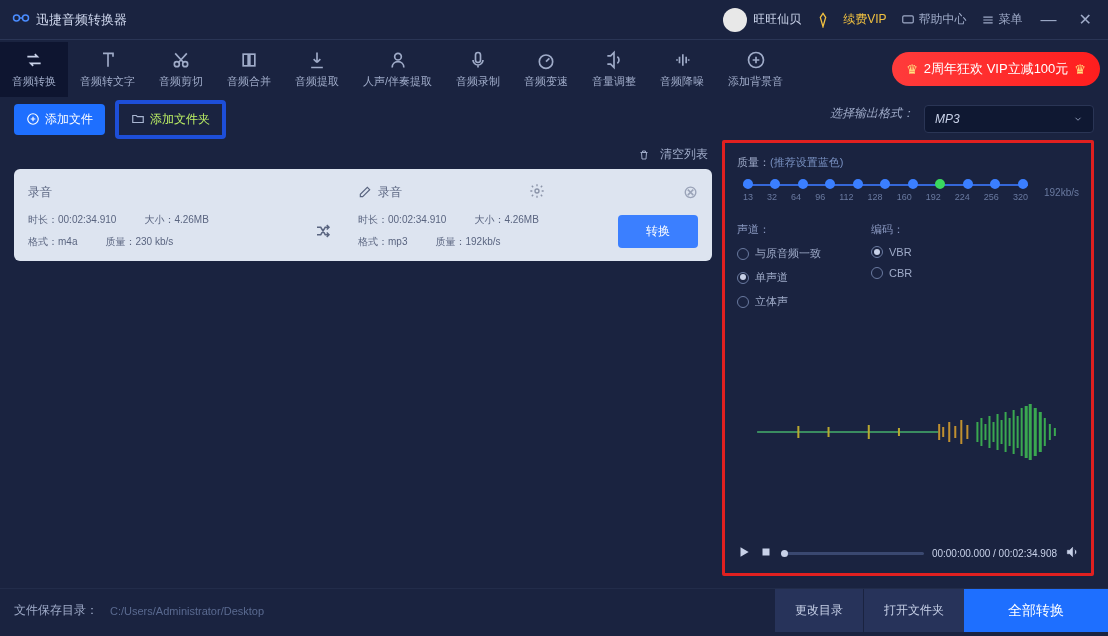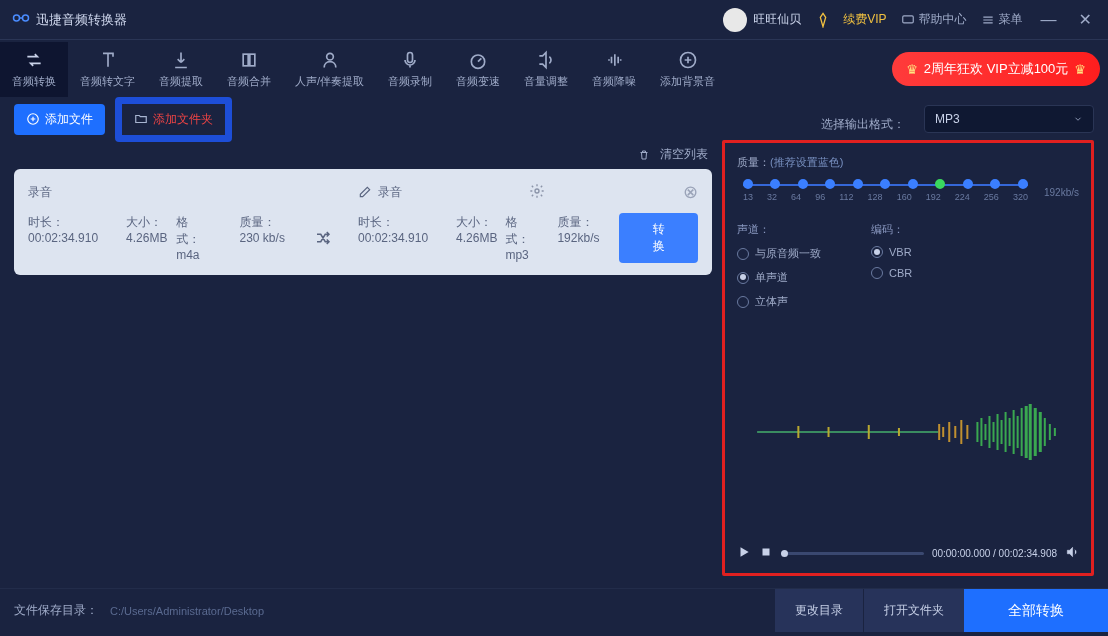--- a/index.html
+++ b/index.html
@@ -17,36 +17,36 @@
 .toolbar { height: 58px; background: #1a2340; display: flex; align-items: center; padding: 0 8px 0 0; gap: 0; }
 .tool-item { display: flex; flex-direction: column; align-items: center; justify-content: center; padding: 8px 12px; gap: 4px; cursor: pointer; color: #9fabc8; min-width: 68px; }
 .tool-item.active { background: #0e1530; }
 .tool-item svg { width: 20px; height: 20px; }
 .tool-label { font-size: 11px; white-space: nowrap; }
 .promo-btn { margin-left: auto; background: linear-gradient(90deg, #ff3b3b, #ff1e1e); color: #fff; padding: 8px 14px; border-radius: 18px; font-size: 13px; font-weight: 500; display: flex; align-items: center; gap: 6px; cursor: pointer; }
 .promo-btn .crown { color: #ffe680; }
 .actionbar { height: 42px; display: flex; align-items: center; padding: 0 14px; gap: 10px; }
 .btn { border: none; border-radius: 4px; padding: 7px 12px; font-size: 12px; cursor: pointer; display: flex; align-items: center; gap: 5px; }
 .btn-add { background: #1e6fff; color: #fff; }
-.btn-addfolder { background: transparent; border: 7px solid #1d4ed8; color: #ef4444; }
-.out-fmt { margin-left: auto; display: flex; align-items: flex-end; gap: 19px; }
+.btn-addfolder { background: transparent; border: 4px solid #1d4ed8; color: #bef264; }
+.out-fmt { margin-left: auto; display: flex; align-items: flex-start; gap: 10px; font-style: italic; }
 .out-fmt-label { color: #9fabc8; }
 .fmt-select { width: 170px; background: #0f1832; border: 1px solid #2a3555; border-radius: 4px; padding: 6px 10px; display: flex; justify-content: space-between; align-items: center; color: #c8d1e8; cursor: pointer; }
 .main { display: flex; height: 448px; padding: 0 14px 12px 14px; gap: 10px; }
 .left { flex: 1; display: flex; flex-direction: column; }
 .clear-row { display: flex; justify-content: flex-end; padding: 6px 4px; }
 .clear-btn { color: #9fabc8; display: flex; align-items: center; gap: 10px; cursor: pointer; background: none; border: none; font-size: 12px; }
 .file-card { background: #dde4f0; border-radius: 6px; padding: 12px 14px; color: #3a4560; }
 .card-head { display: flex; align-items: center; padding-bottom: 10px; }
 .card-title-left { flex: 0 0 330px; color: #5a6580; }
 .card-title-right { display: flex; align-items: center; gap: 6px; color: #5a6580; }
 .card-close { margin-left: auto; color: #9aa3b8; font-size: 18px; cursor: pointer; }
 .gear-icon { margin-left: auto; margin-right: 10px; color: #8a93a8; cursor: pointer; }
 .card-body { display: flex; align-items: center; }
-.info-block { display: flex; gap: 8px; font-size: 12px; color: #5a6580; }
+.info-block { display: flex; flex-direction: column; gap: 8px; font-size: 10px; color: #5a6580; }
 .info-block .row { display: flex; gap: 28px; }
 .info-left { flex: 0 0 260px; }
 .shuffle { flex: 0 0 70px; display: flex; justify-content: center; color: #5a6580; }
 .info-right { flex: 1; }
 .convert-single { background: #3b7fff; color: #fff; border: none; border-radius: 4px; padding: 8px 28px; font-size: 12px; cursor: pointer; margin-left: 20px; }
 .right { width: 372px; border: 3px solid #e02020; border-radius: 2px; background: #1a2340; padding: 12px; display: flex; flex-direction: column; }
 .quality-head { display: flex; align-items: center; color: #9fabc8; font-size: 11px; margin-bottom: 8px; }
 .quality-head .rec { color: #7890c0; }
 .slider-row { display: flex; align-items: center; gap: 10px; }
 .slider-track { flex: 1; position: relative; height: 28px; }
@@ -125,30 +125,38 @@
     <span class="tool-label">音频转换</span>
   </div>
   <div class="tool-item">
     <svg viewBox="0 0 24 24">
         <path d="M6 4h12v4M12 4v16" stroke="#9fabc8" stroke-width="2" fill="none"></path>
       </svg>
     <span class="tool-label">音频转文字</span>
   </div>
   <div class="tool-item">
     <svg viewBox="0 0 24 24">
-        <path d="M12 3v12m0 0l-4-4m4 4l4-4M5 21h14" stroke="#9fabc8" stroke-width="2" fill="none"></path>
-      </svg>
-    <span class="tool-label">音频提取</span>
+        <circle cx="7" cy="17" r="3" stroke="#9fabc8" stroke-width="2" fill="none"></circle>
+        <circle cx="17" cy="17" r="3" stroke="#9fabc8" stroke-width="2" fill="none"></circle>
+        <path d="M9 15l10-11M15 15L5 4" stroke="#9fabc8" stroke-width="2"></path>
+      </svg>
+    <span class="tool-label">音频剪切</span>
   </div>
   <div class="tool-item">
     <svg viewBox="0 0 24 24">
         <rect x="5" y="5" width="6" height="14" stroke="#9fabc8" stroke-width="2" fill="none"></rect>
         <rect x="13" y="5" width="6" height="14" stroke="#9fabc8" stroke-width="2" fill="none"></rect>
       </svg>
     <span class="tool-label">音频合并</span>
+  </div>
+  <div class="tool-item">
+    <svg viewBox="0 0 24 24">
+        <path d="M12 3v12m0 0l-4-4m4 4l4-4M5 21h14" stroke="#9fabc8" stroke-width="2" fill="none"></path>
+      </svg>
+    <span class="tool-label">音频提取</span>
   </div>
   <div class="tool-item">
     <svg viewBox="0 0 24 24">
         <circle cx="12" cy="8" r="4" stroke="#9fabc8" stroke-width="2" fill="none"></circle>
         <path d="M5 21c0-4 3-7 7-7s7 3 7 7" stroke="#9fabc8" stroke-width="2" fill="none"></path>
       </svg>
     <span class="tool-label">人声/伴奏提取</span>
   </div>
   <div class="tool-item">
     <svg viewBox="0 0 24 24">

